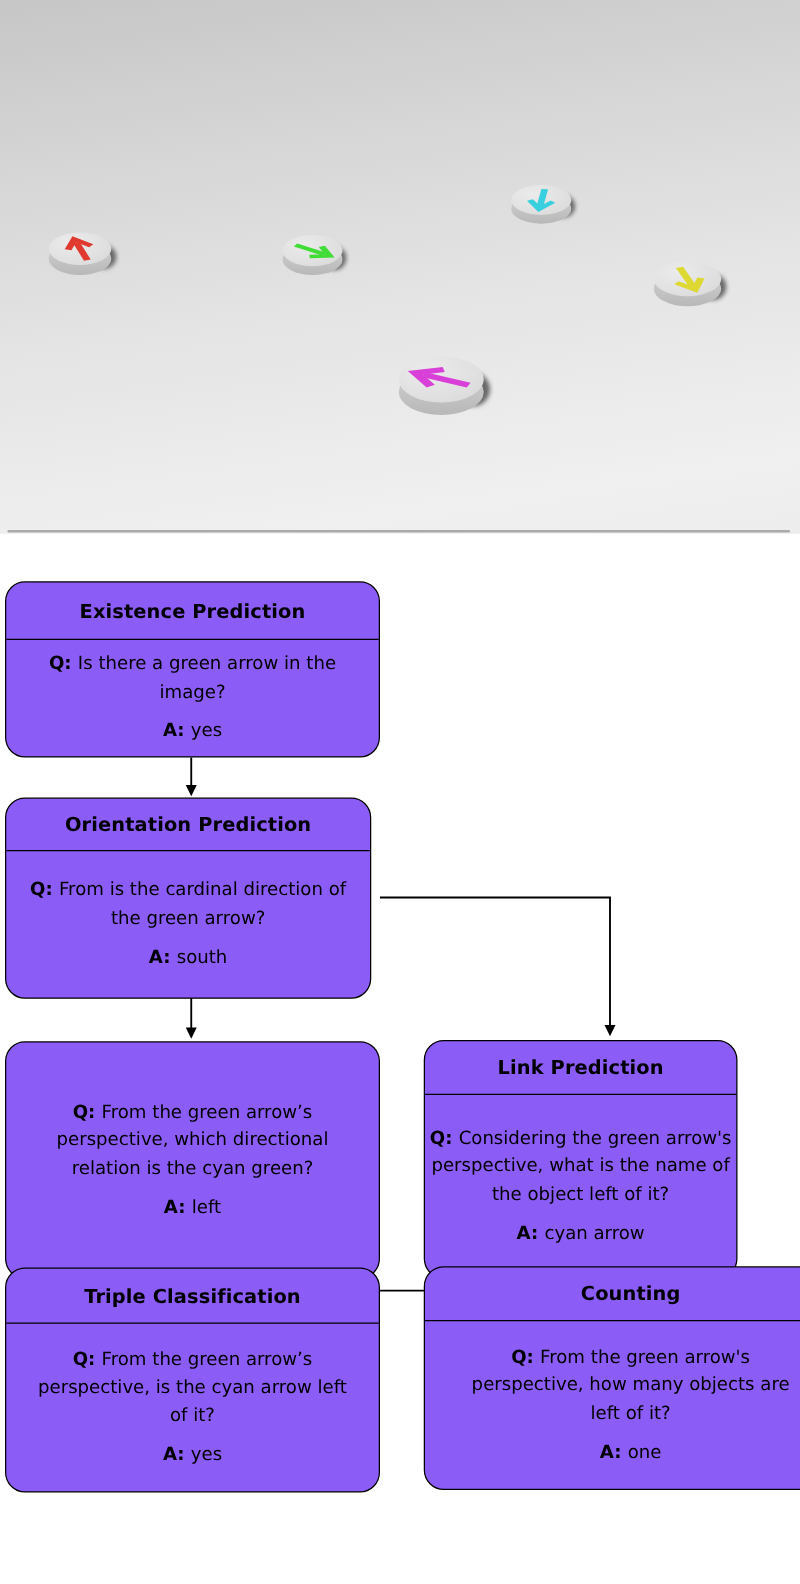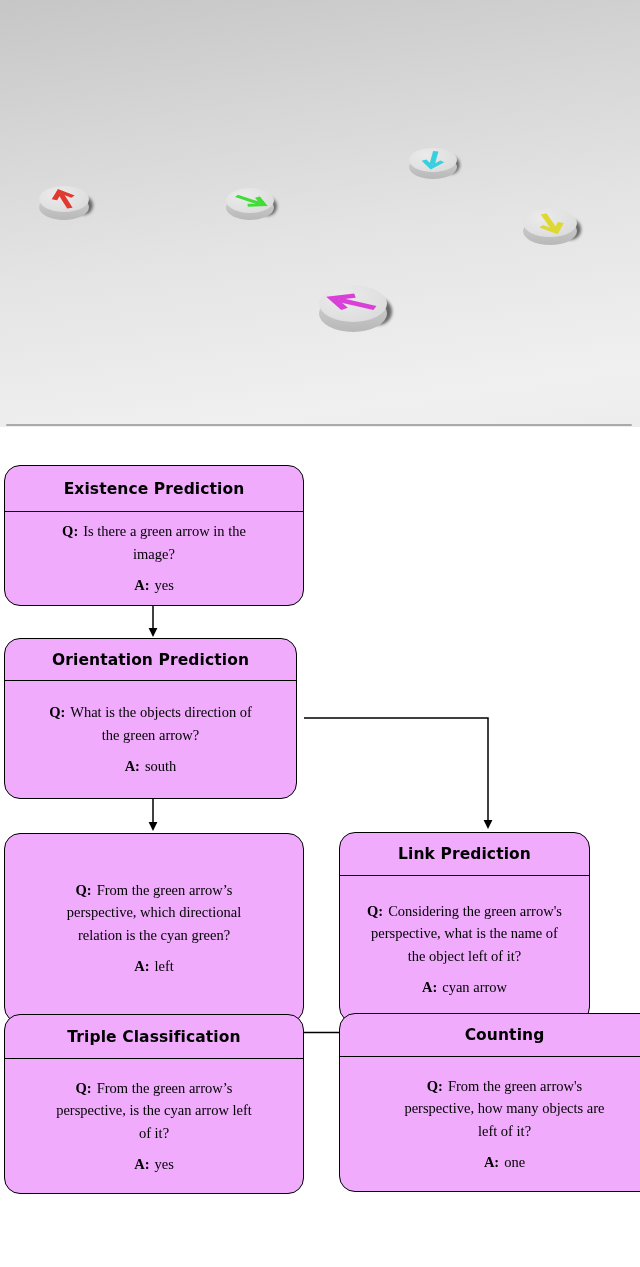--- a/index.html
+++ b/index.html
@@ -29,34 +29,34 @@
   }
   .disc-top{
     position:absolute;left:0;top:0;width:100%;border-radius:50%;
     background:radial-gradient(ellipse at 35% 30%,#ebebeb 0%,#e0e0e0 60%,#d6d6d6 100%);
     z-index:2;
   }
   .disc-arrow{position:absolute;z-index:3;overflow:visible;}
   
   #connectors{position:absolute;left:0;top:0;width:640px;height:1267px;z-index:1;pointer-events:none;}
   .fc-box{
-    position:absolute;box-sizing:border-box;background:#f0abfc;
+    position:absolute;box-sizing:border-box;background:#8b5cf6;
     border:1.6px solid #000;border-radius:16px;
     display:flex;flex-direction:column;z-index:2;
   }
   .fc-title{
     display:flex;align-items:center;justify-content:center;
     border-bottom:1.4px solid #000;
     font-weight:bold;font-size:15.5px;letter-spacing:.1px;
     flex:0 0 auto;
   }
   .fc-body{
     flex:1 1 auto;display:flex;flex-direction:column;
     align-items:center;justify-content:center;
-    font-size:14.5px;line-height:22.5px;text-align:center;font-family:Liberation Serif, serif;
+    font-size:14.5px;line-height:22.5px;text-align:center;
   }
   .ql{white-space:nowrap;}
   .ql:empty{display:none;}
   .bq{font-weight:bold;margin-right:5px;}
   .al{margin-top:9px;white-space:nowrap;}
 </style>
 </head>
 <body>
 
 <div id="scene">
@@ -133,21 +133,21 @@
     <div class="ql"><span class="bq">Q:</span><span>Is there a green arrow in the</span></div>
     <div class="ql">image?</div>
 
     <div class="al"><span class="bq">A:</span><span>yes</span></div>
   </div>
 </div>
 
 <div class="fc-box" style="left:4px;top:638px;width:293px;height:161px">
   <div class="fc-title" style="height:41px">Orientation Prediction</div>
   <div class="fc-body">
-    <div class="ql"><span class="bq">Q:</span><span>What is the objects direction of</span></div>
+    <div class="ql"><span class="bq">Q:</span><span>From is the cardinal direction of</span></div>
     <div class="ql">the green arrow?</div>
 
     <div class="al"><span class="bq">A:</span><span>south</span></div>
   </div>
 </div>
 
 <div class="fc-box" style="left:4px;top:833px;width:300px;height:190px">
   <div class="fc-body">
     <div class="ql"><span class="bq">Q:</span><span>From the green arrow’s</span></div>
     <div class="ql">perspective, which directional</div>

